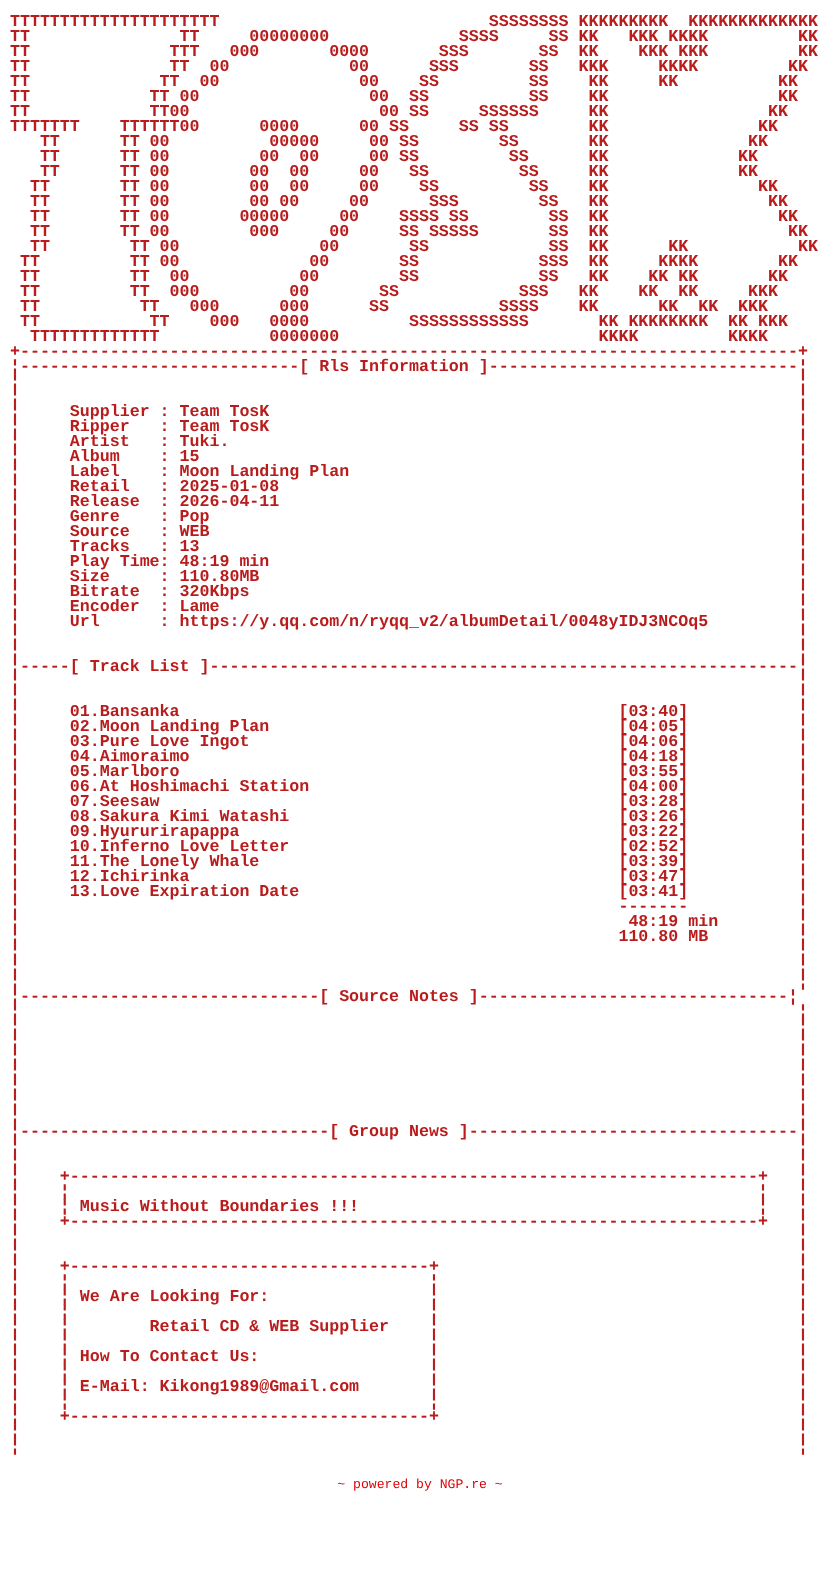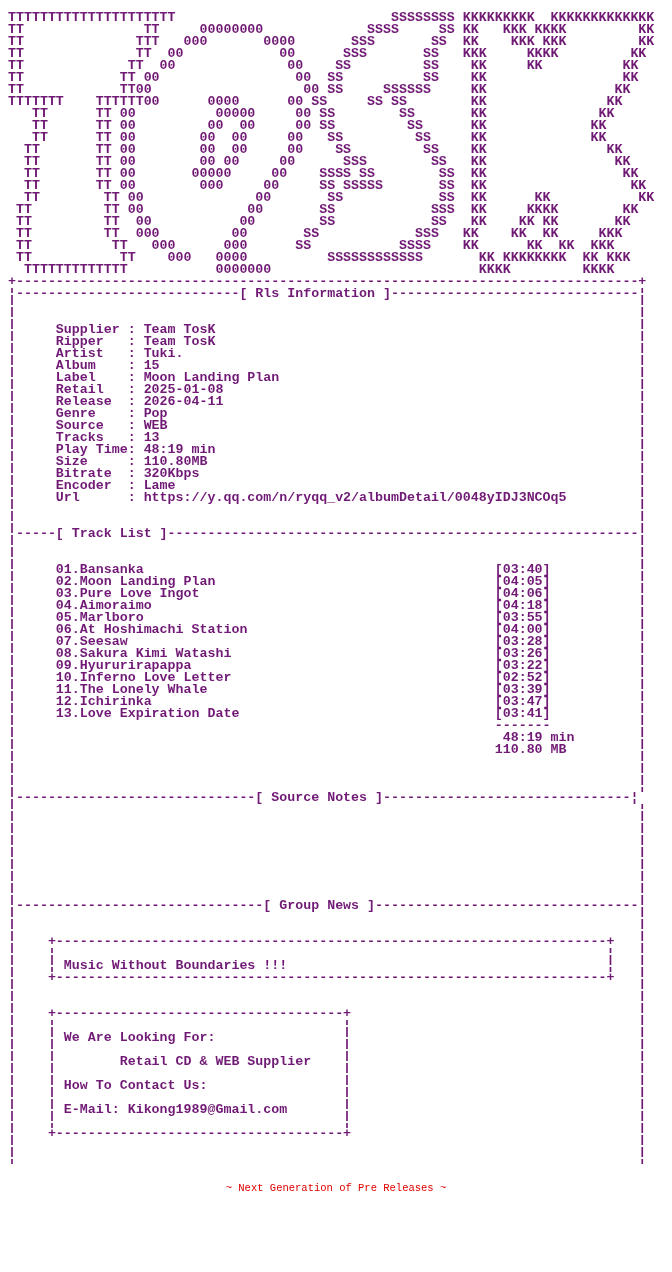--- a/index.html
+++ b/index.html
@@ -25,21 +25,21 @@
     font-family:"Liberation Mono",monospace;
     font-size:10.5px;
     line-height:16px;
     font-weight:normal;
   }
 </style>
 </head>
 <body style="background: rgb(255, 255, 255);">
 
 <div class="page">
-  <pre id="nfo" style="color: #701a75;"><span>
+  <pre id="nfo" style="color: #b91c1c;"><span>
  TTTTTTTTTTTTTTTTTTTTT                           SSSSSSSS KKKKKKKKK  KKKKKKKKKKKKK
  TT               TT     00000000             SSSS     SS KK   KKK KKKK         KK
  TT              TTT   000       0000       SSS       SS  KK    KKK KKK         KK
  TT              TT  00            00      SSS       SS   KKK     KKKK         KK
  TT             TT  00              00    SS         SS    KK     KK          KK
  TT            TT 00                 00  SS          SS    KK                 KK
  TT            TT00                   00 SS     SSSSSS     KK                KK
  TTTTTTT    TTTTTT00      0000      00 SS     SS SS        KK               KK
     TT      TT 00          00000     00 SS        SS       KK              KK
     TT      TT 00         00  00     00 SS         SS      KK             KK
@@ -124,15 +124,15 @@
  ¦    ¦                                    ¦                                    ¦
  ¦    ¦ How To Contact Us:                 ¦                                    ¦
  ¦    ¦                                    ¦                                    ¦
  ¦    ¦ E-Mail: Kikong1989@Gmail.com       ¦                                    ¦
  ¦    ¦                                    ¦                                    ¦
  ¦    +------------------------------------+                                    ¦
  ¦                                                                              ¦
  ¦                                                                              ¦
 </span></pre>
   <div class="powered" style="color: rgb(224, 0, 0);">
-    <div>~ Next Generation of Pre Releases ~</div>
+    <div>~ powered by NGP.re ~</div>
   </div>
 </div>
 
 </body></html>

